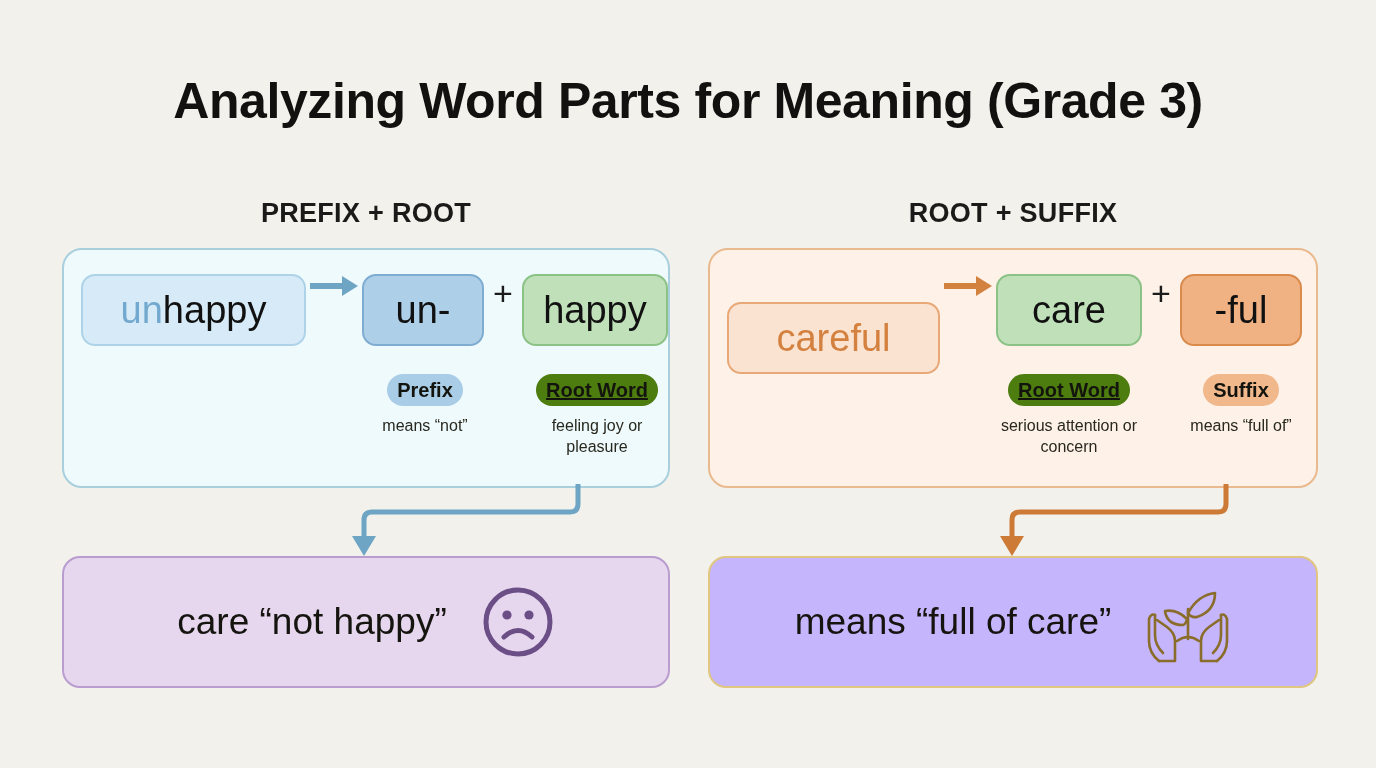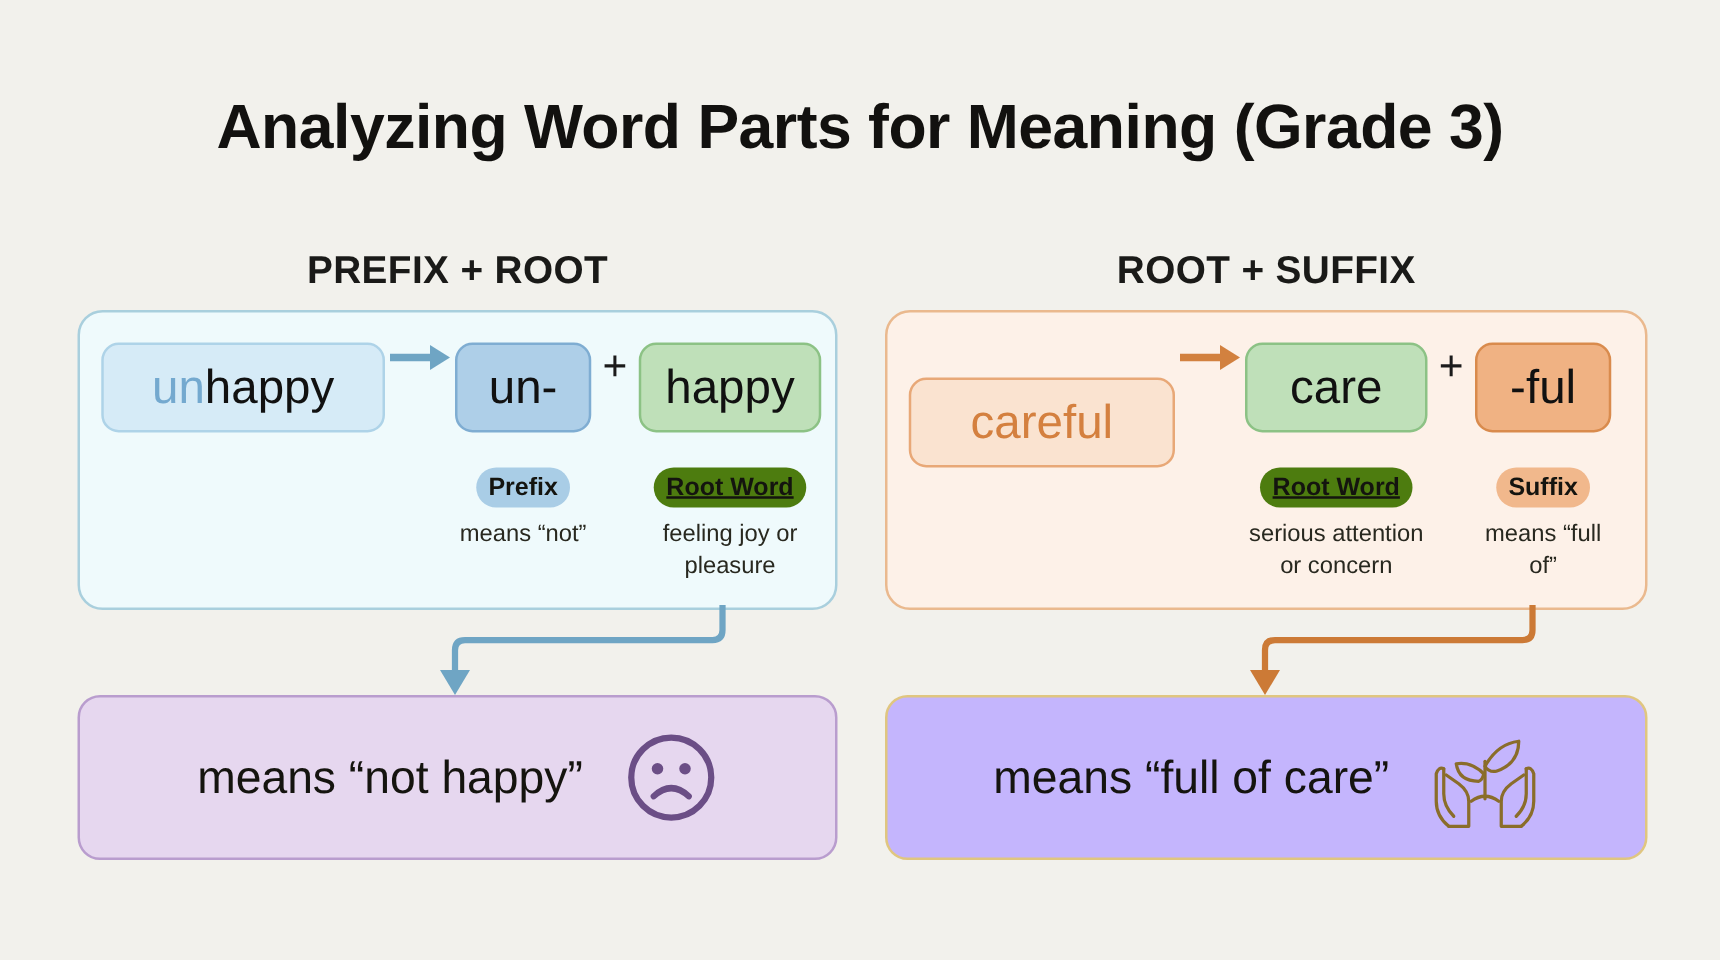--- a/index.html
+++ b/index.html
@@ -25,21 +25,21 @@
     font-size: 50px;
     font-weight: bold;
     color: #12110f;
     letter-spacing: -0.4px;
   }
 
   
   .col-header {
     position: absolute;
     top: 198px;
-    font-size: 31px;
+    font-size: 27px;
     font-weight: bold;
     color: #1a1a18;
     text-align: center;
     letter-spacing: 0.3px;
   }
   #hdr-left  { left: 62px;  width: 608px; }
   #hdr-right { left: 708px; width: 610px; }
 
   
   .panel {
@@ -124,21 +124,21 @@
     width: 0; height: 0;
     border-top: 10px solid transparent;
     border-bottom: 10px solid transparent;
   }
   #arrow-left .shaft { background: #6fa5c4; }
   #arrow-left .head  { border-left: 16px solid #6fa5c4; }
   #arrow-right .shaft { background: #d2813f; }
   #arrow-right .head  { border-left: 16px solid #d2813f; }
 
   .part-col {
-    width: 109px;
+    width: 122px;
     flex: 0 0 auto;
     position: relative;
   }
   .part-col.wide { width: 146px; }
 
   .chip-part {
     width: 100%;
     color: #111;
   }
   .chip-blue   { background: #aecfe8; border: 2px solid #7fadd2; }
@@ -183,21 +183,21 @@
   
   .desc-row {
     position: absolute;
     top: 166px;
     left: 0;
     width: 100%;
     display: flex;
     align-items: flex-start;
   }
   .desc {
-    font-size: 19px;
+    font-size: 16px;
     color: #28281f;
     text-align: center;
     line-height: 1.3;
   }
 
   
   .result {
     position: absolute;
     top: 556px;
     height: 132px;
@@ -343,21 +343,21 @@
   <path d="M 248 0 L 248 20 Q 248 28 240 28 L 42 28 Q 34 28 34 36 L 34 52" fill="none" stroke="#6fa5c4" stroke-width="5" stroke-linecap="round"></path>
   <polygon points="22,52 46,52 34,72" fill="#6fa5c4"></polygon>
 </svg>
 
 <svg class="connector" style="left:978px;top:484px;width:290px;height:80px" viewBox="0 0 290 80">
   <path d="M 248 0 L 248 20 Q 248 28 240 28 L 42 28 Q 34 28 34 36 L 34 52" fill="none" stroke="#cc7a36" stroke-width="5" stroke-linecap="round"></path>
   <polygon points="22,52 46,52 34,72" fill="#cc7a36"></polygon>
 </svg>
 
 <div class="result" id="result-left">
-  <div class="result-text">means “not happy”</div>
+  <div class="result-text">care “not happy”</div>
   <svg width="74" height="74" viewBox="0 0 74 74">
     <circle cx="37" cy="37" r="32" fill="none" stroke="#6b4e86" stroke-width="5"></circle>
     <circle cx="26" cy="30" r="4.6" fill="#6b4e86"></circle>
     <circle cx="48" cy="30" r="4.6" fill="#6b4e86"></circle>
     <path d="M 23 52 Q 37 39 51 52" fill="none" stroke="#6b4e86" stroke-width="5" stroke-linecap="round"></path>
   </svg>
 </div>
 
 <div class="result" id="result-right">
   <div class="result-text">means “full of care”</div>

